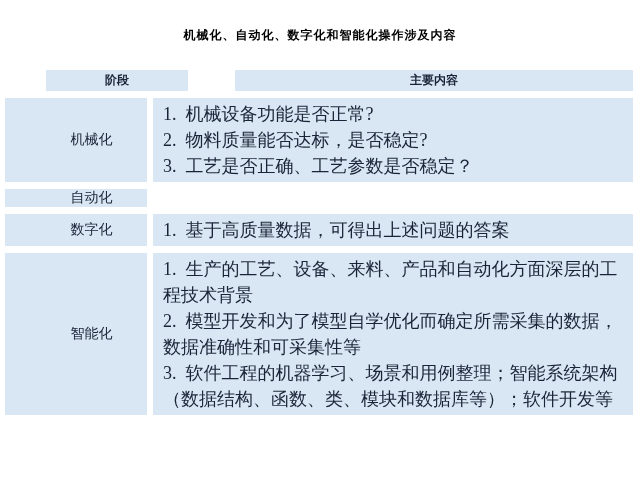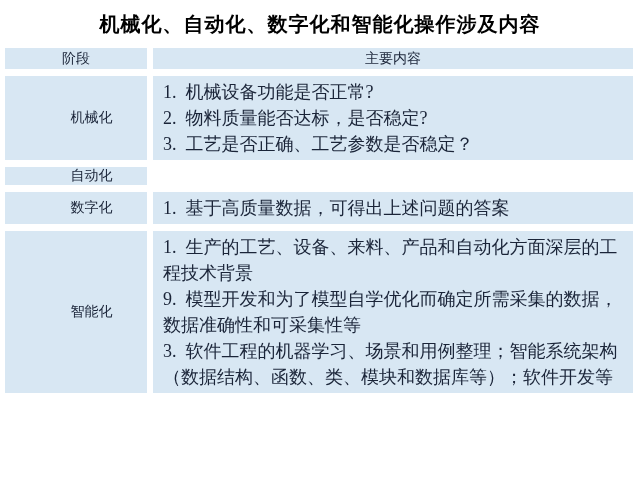--- a/index.html
+++ b/index.html
@@ -7,25 +7,25 @@
   body {
     width: 640px;
     height: 482px;
     background: #ffffff;
     font-family: "Liberation Serif", "DejaVu Serif", serif;
     color: #1a2438;
     overflow: hidden;
   }
   .title {
     font-family: "Liberation Sans", "DejaVu Sans", sans-serif;
-    font-size: 20px;
+    font-size: 12px;
     font-weight: bold;
     color: #000000;
     text-align: center;
-    margin: 0;
+    margin: 16px;
     padding: 11px 0 10px 0;
     letter-spacing: 1px;
   }
   .table {
     margin: 0 7px 0 5px;
     display: flex;
     flex-direction: column;
     gap: 7px;
   }
   .row {
@@ -44,22 +44,23 @@
     font-size: 14px;
     padding-left: 31px;
   }
   .content-cell {
     flex: 1;
     font-size: 18px;
     line-height: 26px;
     padding: 3px 12px 3px 10px;
   }
   .header-row .cell {
-    font-weight: normal;
-    font-size: 14px;
+    font-weight: bold;
+    font-size: 12px;
+    margin-left: 41px;
   }
   .header-row .stage-cell,
   .header-row .content-cell {
     height: 21px;
     padding: 0;
     display: flex;
     align-items: center;
     justify-content: center;
     line-height: 21px;
   }
@@ -98,19 +99,19 @@
       <div class="cell stage-cell">数字化</div>
       <div class="cell content-cell">
         <div class="item">1.  基于高质量数据，可得出上述问题的答案</div>
       </div>
     </div>
 
     <div class="row">
       <div class="cell stage-cell">智能化</div>
       <div class="cell content-cell">
         <div class="item">1.  生产的工艺、设备、来料、产品和自动化方面深层的工程技术背景</div>
-        <div class="item">9.  模型开发和为了模型自学优化而确定所需采集的数据，数据准确性和可采集性等</div>
+        <div class="item">2.  模型开发和为了模型自学优化而确定所需采集的数据，数据准确性和可采集性等</div>
         <div class="item">3.  软件工程的机器学习、场景和用例整理；智能系统架构（数据结构、函数、类、模块和数据库等）；软件开发等</div>
       </div>
     </div>
 
   </div>
 </div>
 
 </body></html>

